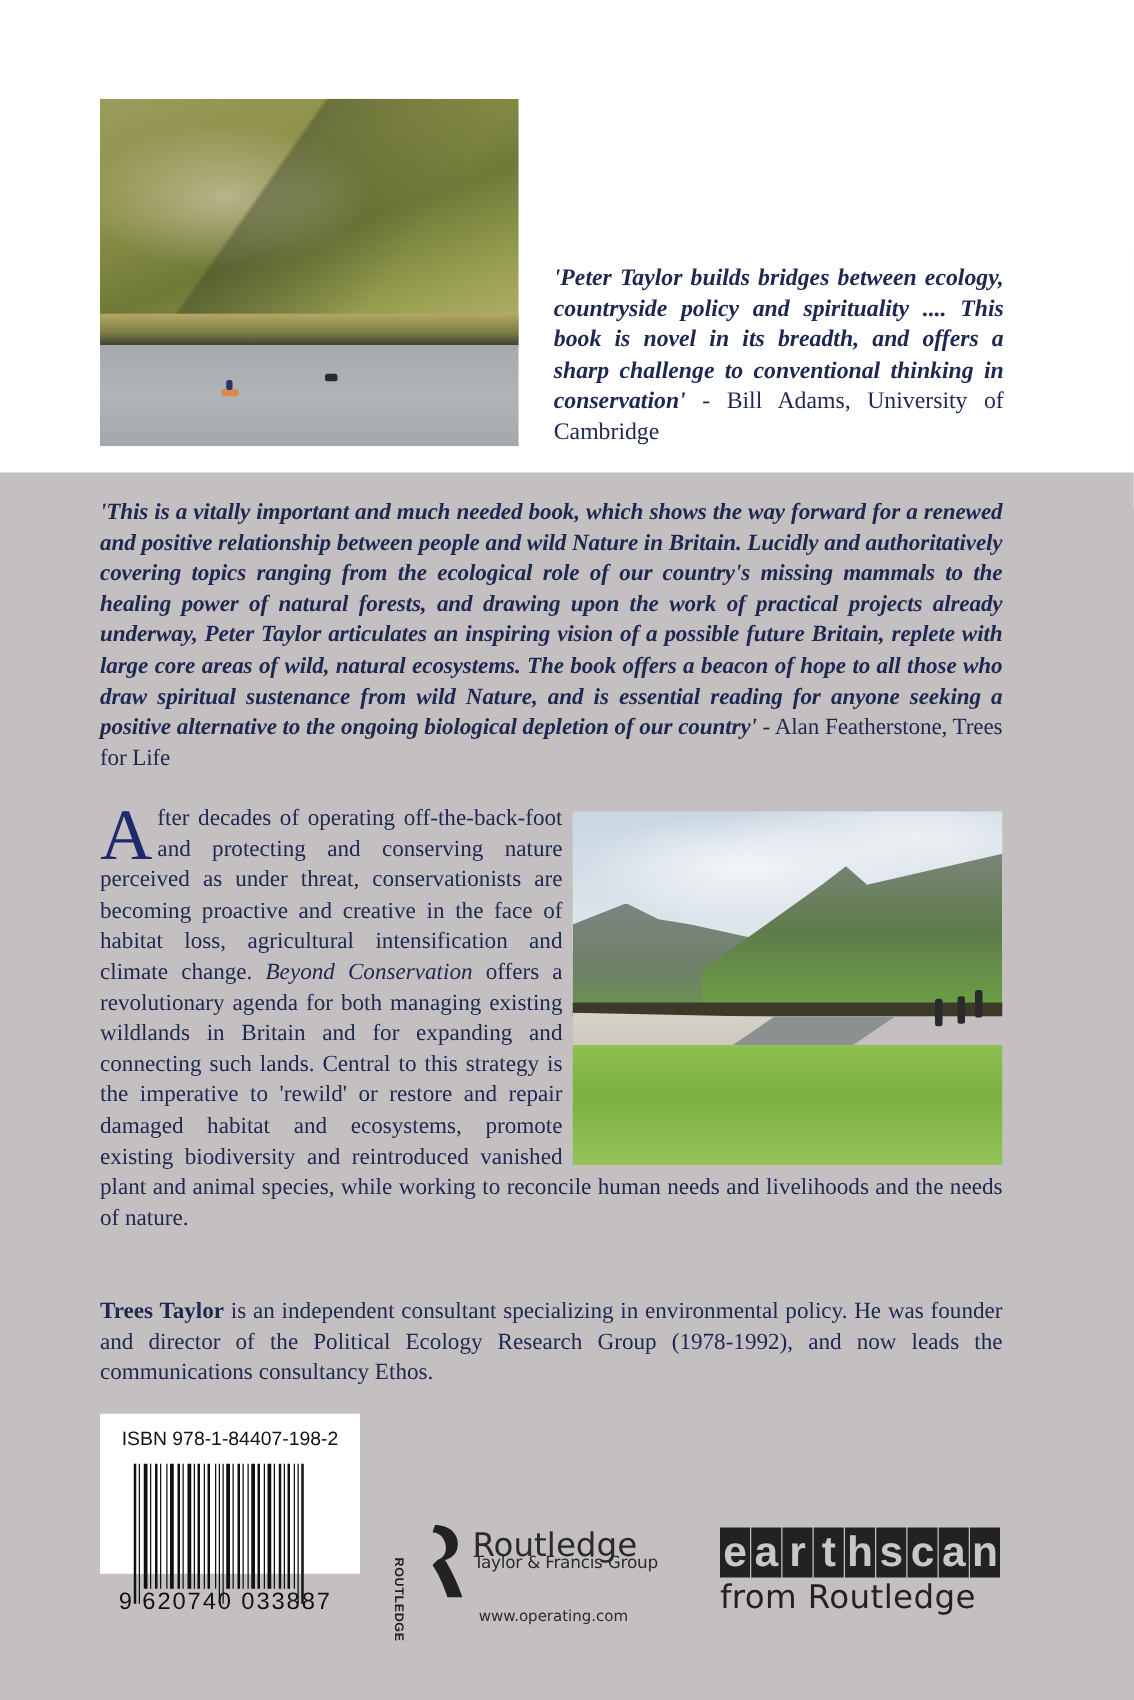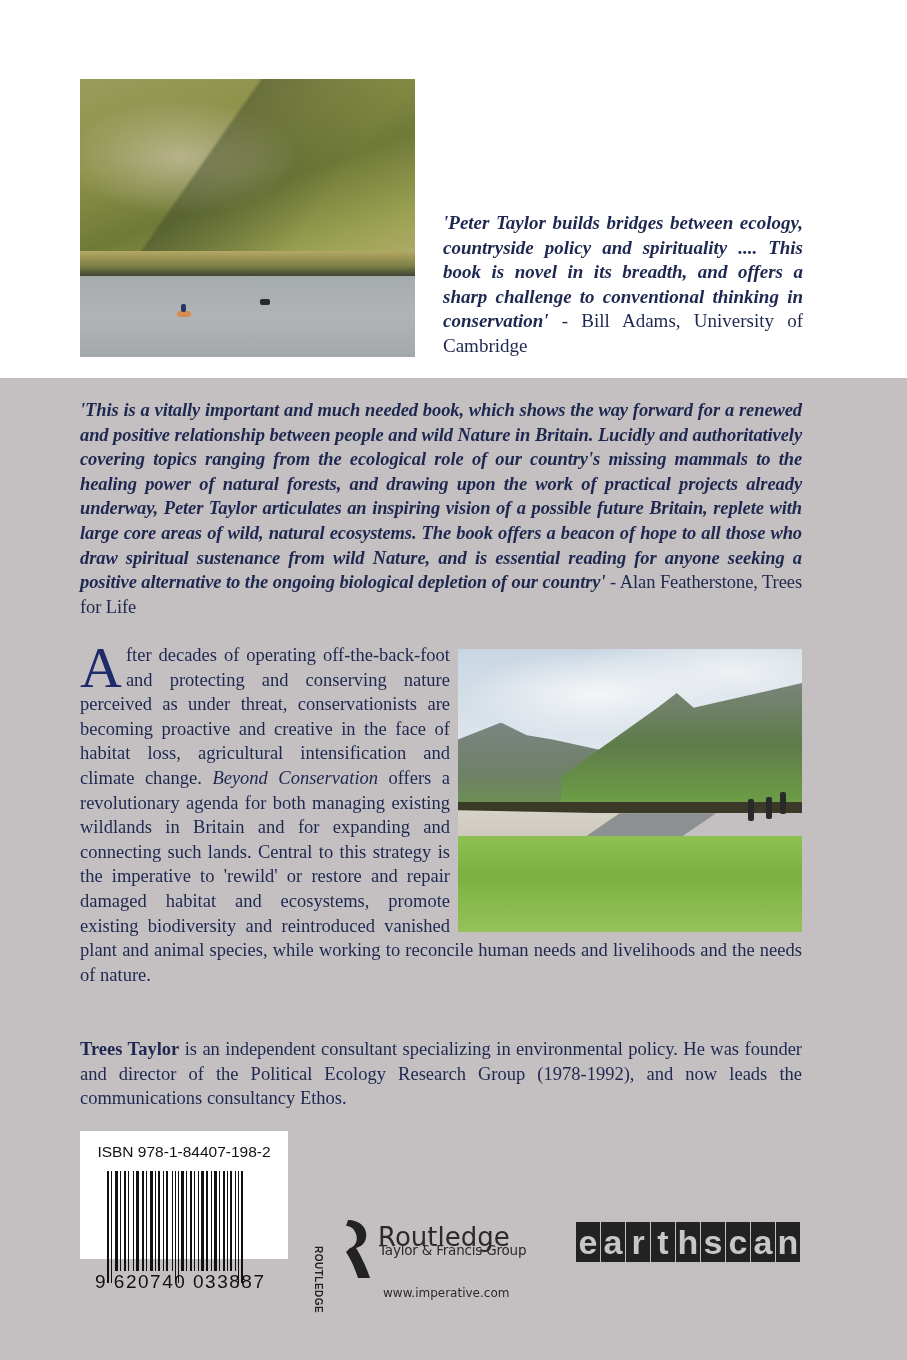--- a/index.html
+++ b/index.html
@@ -182,28 +182,29 @@
   <div class="barnums"><span>9</span>&nbsp;<span>620740</span>&nbsp;<span>033887</span></div>
 </div>
 
 <div class="routledge">
   <div class="r-vertical">ROUTLEDGE</div>
   <svg class="r-head" viewBox="0 0 26 58">
     <path d="M4 0 C16 0 24 8 22 18 C21 24 16 27 12 28 C16 34 22 46 26 58 L14 58 C10 46 6 38 2 32 L6 28 C12 26 14 20 12 14 C10 8 6 6 2 6 Z" fill="#222"></path>
   </svg>
   <div class="r-name">Routledge</div>
   <div class="r-group">Taylor &amp; Francis Group</div>
-  <div class="r-url">www.imperative.com</div>
+  <div class="r-url">www.operating.com</div>
 </div>
 
 <div class="earthscan">
   <div class="es-row">
     <span>e</span>
     <span>a</span>
     <span>r</span>
     <span>t</span>
     <span>h</span>
     <span>s</span>
     <span>c</span>
     <span>a</span>
     <span>n</span>
   </div>
+  <div class="es-from">from Routledge</div>
 </div>
 
 </body></html>

